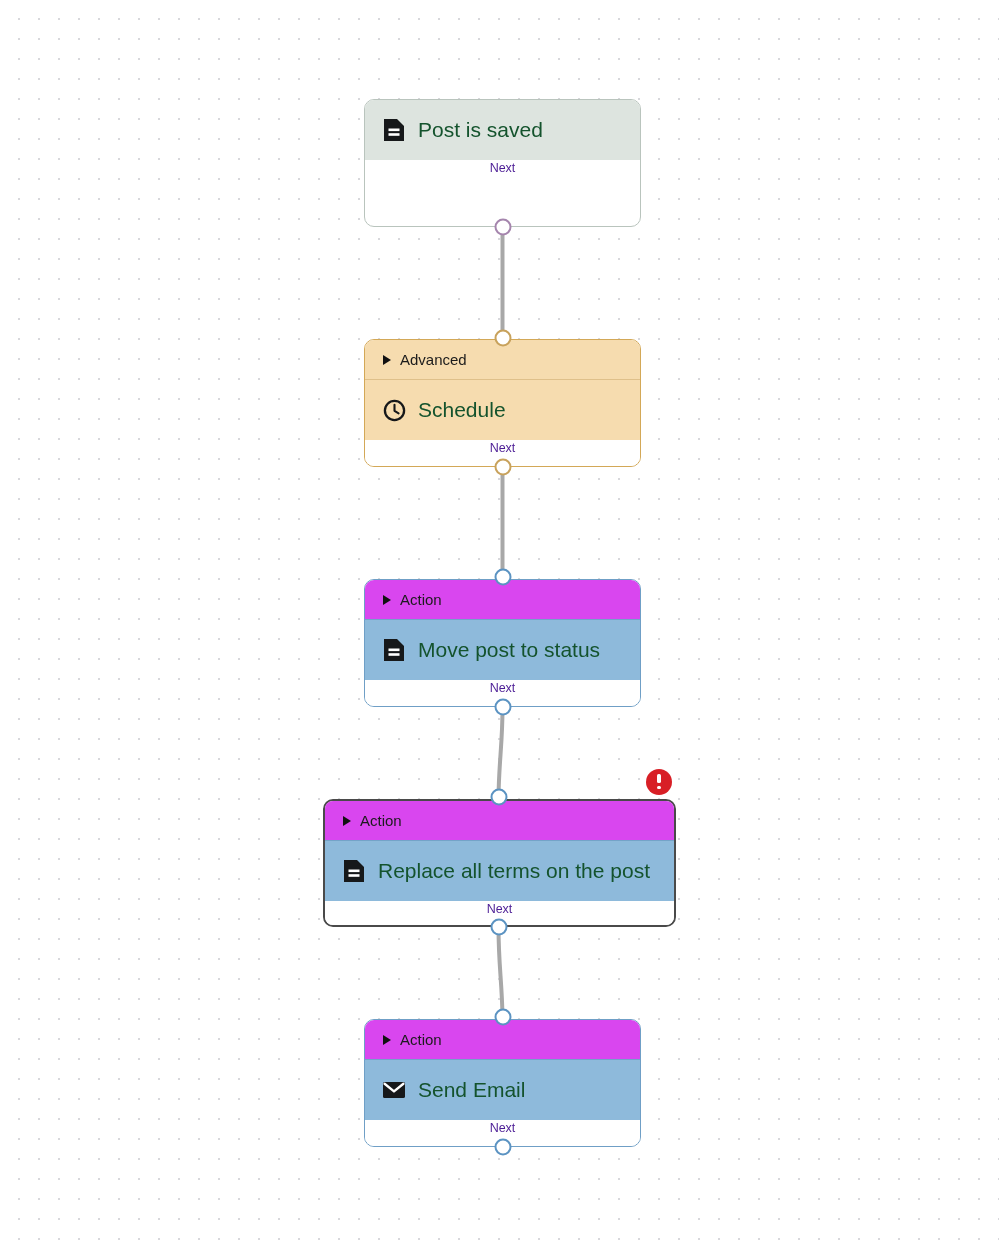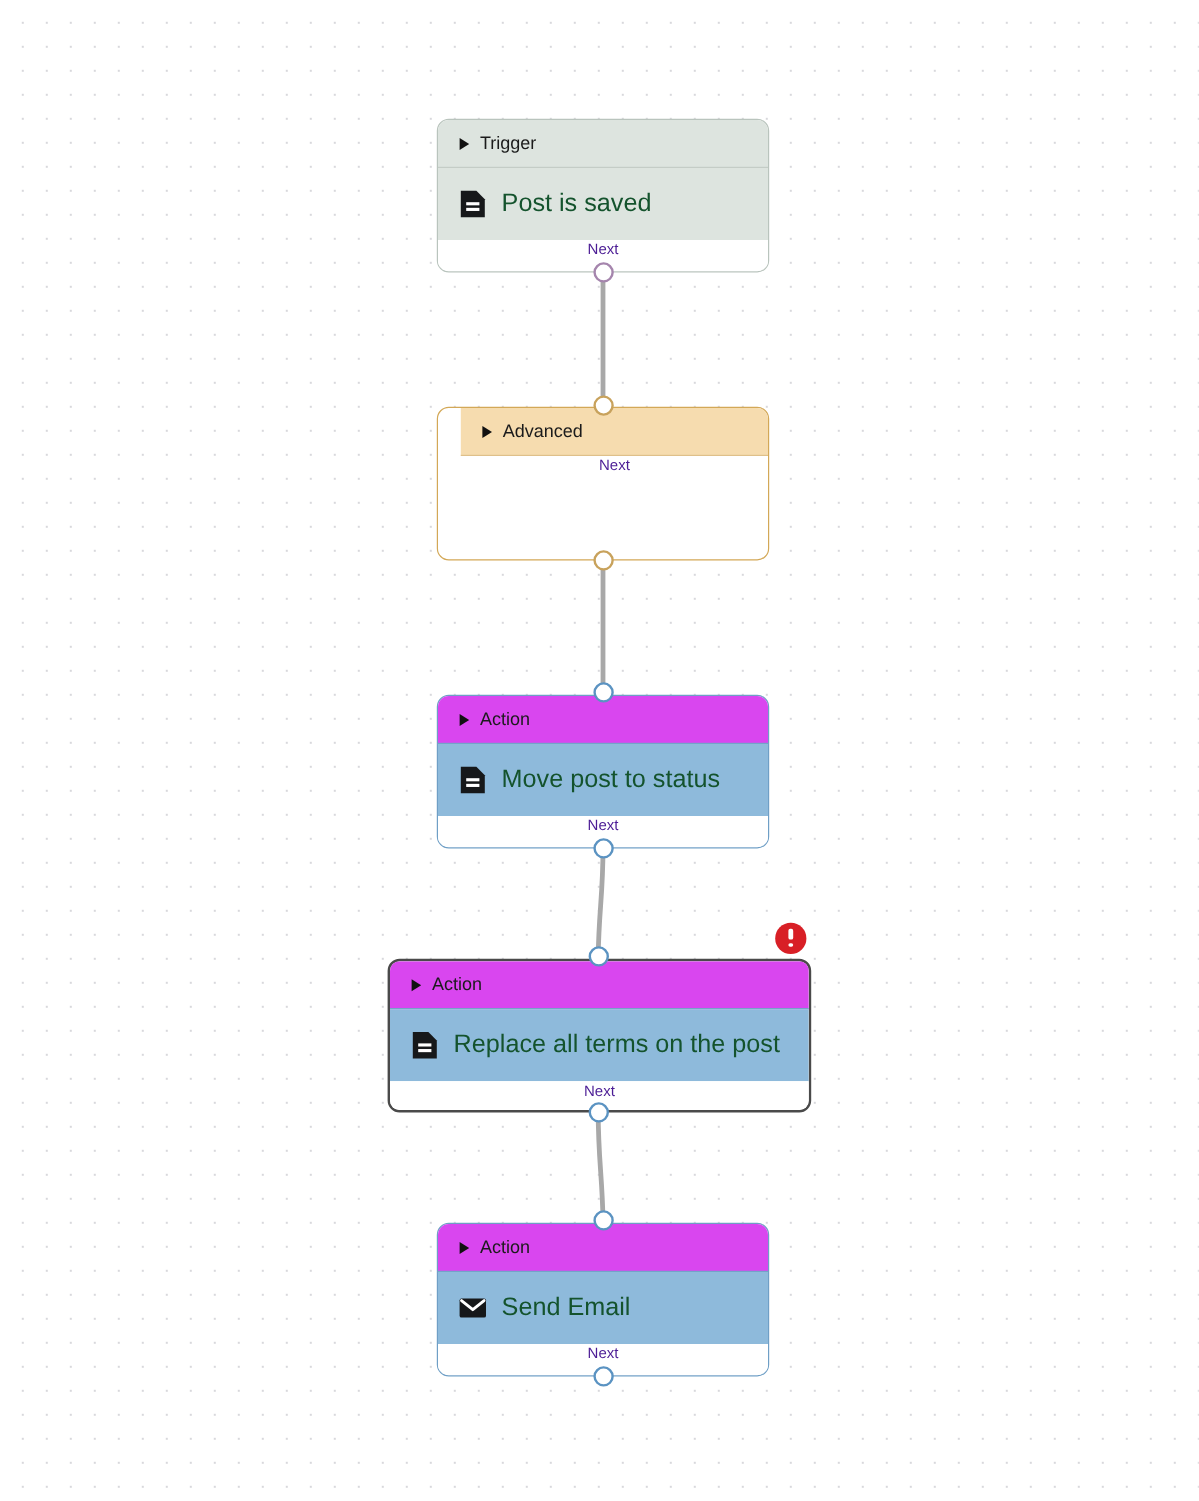--- a/index.html
+++ b/index.html
@@ -90,21 +90,21 @@
     color: #4c1d95;
     padding-top: 1px;
     box-sizing: border-box;
   }
 
   
   .node.trigger  { border: 1.5px solid #b9c4bd; }
   .node.trigger  .node-header { background: #dde4df; border-bottom: 1px solid #c4ccc6; }
   .node.trigger  .node-body   { background: #dde4df; }
 
-  .node.advanced { border: 1.5px solid #d3a857; padding-left: 19px; }
+  .node.advanced { border: 1.5px solid #d3a857; }
   .node.advanced .node-header { background: #f6dcaf; border-bottom: 1px solid #dfc08a; }
   .node.advanced .node-body   { background: #f6dcaf; }
 
   .node.action   { border: 1.5px solid #6f9fc6; }
   .node.action   .node-header { background: #d946ef; border-bottom: 1px solid #74a3c8; }
   .node.action   .node-body   { background: #8ebadb; text-align: right; }
 
   .node.selected { border: 2.5px solid #4a4a4a; }
 
   
@@ -161,43 +161,48 @@
 <div id="canvas">
 
   <svg id="edges" viewBox="0 0 999 1251" width="999" height="1251">
     <path d="M 502.5 227 C 502.5 280, 502.5 285, 502.5 338" fill="none" stroke="#a8a8a8" stroke-width="4"></path>
     <path d="M 502.5 467 C 502.5 520, 502.5 525, 502.5 577" fill="none" stroke="#a8a8a8" stroke-width="4"></path>
     <path d="M 502.5 707 C 502.5 745, 499 760, 498.5 797" fill="none" stroke="#a8a8a8" stroke-width="4"></path>
     <path d="M 498.5 927 C 498.5 965, 502 982, 502.5 1017" fill="none" stroke="#a8a8a8" stroke-width="4"></path>
   </svg>
 
   <div class="node trigger" style="left:364px; top:99px; width:277px; height:128px;">
-    <div class="node-header">
-      <span class="tri"></span>
-      <span>Trigger</span>
-    </div>
     <div class="node-body">
       <span class="icon">
         <svg width="22" height="24" viewBox="0 0 22 24">
           <path d="M1 1 H14 L21 8 V23 H1 Z" fill="#16181a"></path>
           <rect x="5.5" y="10.5" width="11" height="2.6" fill="#ffffff"></rect>
           <rect x="5.5" y="15.2" width="11" height="2.6" fill="#ffffff"></rect>
         </svg>
       </span>
       <span class="node-title">Post is saved</span>
     </div>
     <div class="node-footer">Next</div>
   </div>
   <div class="port p-trigger" style="left:502.5px; top:227px;"></div>
 
   <div class="node advanced" style="left:364px; top:339px; width:277px; height:128px;">
     <div class="node-header">
       <span class="tri"></span>
       <span>Advanced</span>
     </div>
+    <div class="node-body">
+      <span class="icon">
+        <svg width="23" height="23" viewBox="0 0 23 23">
+          <circle cx="11.5" cy="11.5" r="9.6" fill="none" stroke="#16181a" stroke-width="2.3"></circle>
+          <path d="M11.5 5.8 V11.8 L15.6 14.3" fill="none" stroke="#16181a" stroke-width="2.1" stroke-linecap="round" stroke-linejoin="round"></path>
+        </svg>
+      </span>
+      <span class="node-title">Schedule</span>
+    </div>
     <div class="node-footer">Next</div>
   </div>
   <div class="port p-advanced" style="left:502.5px; top:338px;"></div>
   <div class="port p-advanced" style="left:502.5px; top:467px;"></div>
 
   <div class="node action" style="left:364px; top:579px; width:277px; height:128px;">
     <div class="node-header">
       <span class="tri"></span>
       <span>Action</span>
     </div>

